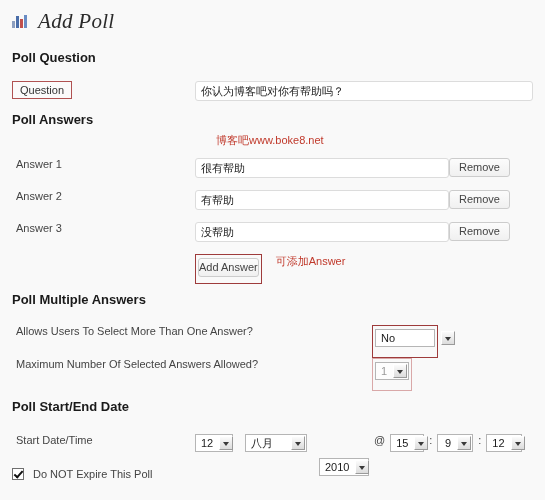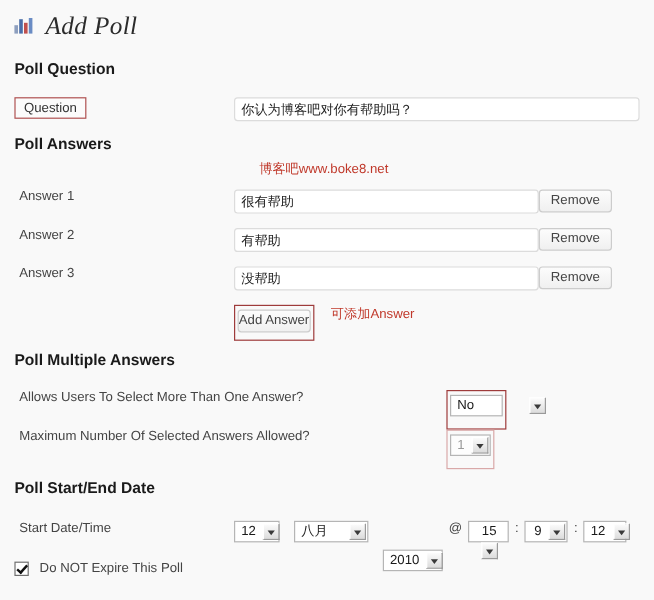--- a/index.html
+++ b/index.html
@@ -161,26 +161,26 @@
     content: "";
     position: absolute;
     left: 3px;
     top: 5px;
     border-left: 3px solid transparent;
     border-right: 3px solid transparent;
     border-top: 4px solid #3a3a3a;
   }
   .sel.disabled { color: #9a9a9a; background: #fdfdfd; }
 
-  .sel-no  { width: 44px; gap: 40px; }
+  .sel-no  { width: 60px; gap: 40px; }
   .sel-max { width: 34px; }
   .sel-day { width: 38px; }
   .sel-mon { width: 62px; }
   .sel-yr  { width: 50px; margin-top: 24px; }
-  .sel-hr  { width: 34px; flex-direction: column; }
+  .sel-hr  { width: 34px; }
   .sel-min { width: 36px; }
   .sel-sec { width: 36px; }
 
   .at-sign, .colon {
     font-size: 11px;
     color: #444444;
     margin: 0 5px;
   }
 
   

